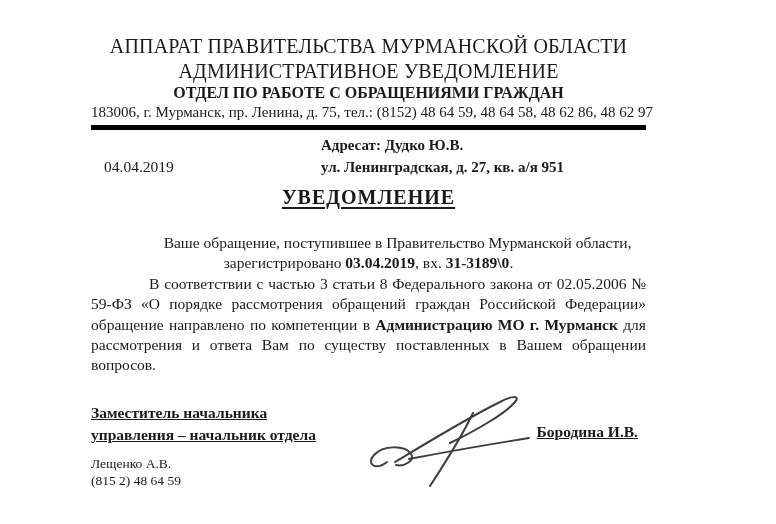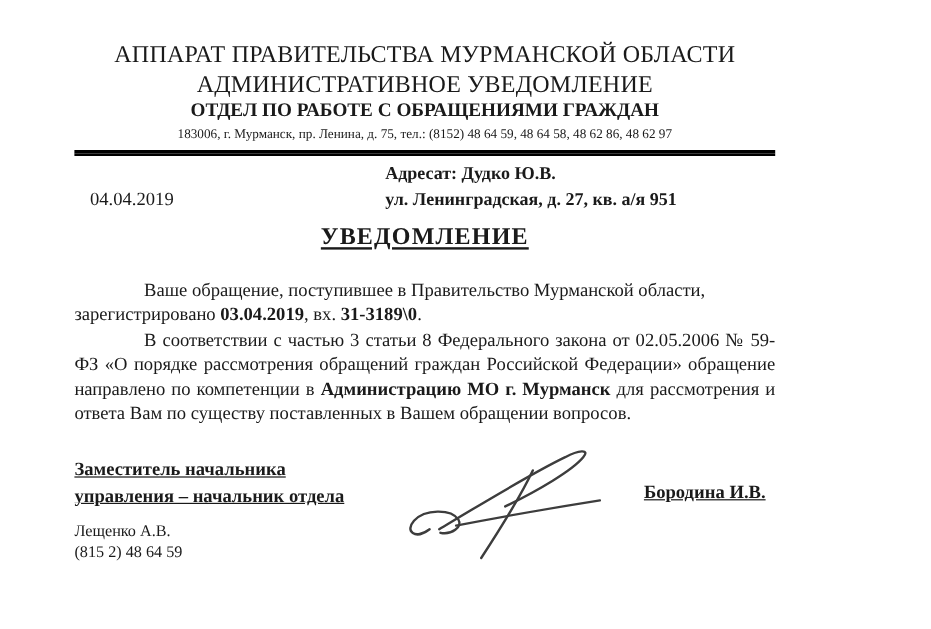--- a/index.html
+++ b/index.html
@@ -5,37 +5,37 @@
   * { margin: 0; padding: 0; box-sizing: border-box; }
   html, body {
     width: 776px; height: 524px;
     background: #ffffff;
     font-family: "Liberation Serif", "DejaVu Serif", serif;
     color: #1a1a1a;
     overflow: hidden;
   }
   .page {
     width: 684px; height: 524px;
-    padding: 34px 38px 0 62px;
+    padding: 34px 38px 0 91px;
     position: relative;
   }
   .org-header {
     text-align: center;
     font-size: 20px;
     line-height: 25px;
     letter-spacing: 0.2px;
   }
   .dept-block { text-align: center; }
   .dept-title {
     font-weight: bold;
     font-size: 16px;
     line-height: 18px;
   }
   .contact-line {
-    font-size: 11px;
+    font-size: 15px;
     line-height: 18px;
     margin-top: 1px;
     white-space: nowrap;
   }
   .double-rule {
     margin-top: 4px;
     height: 2px;
     border-top: 3px solid #000;
     border-bottom: 2px solid #000;
   }
@@ -64,21 +64,21 @@
     letter-spacing: 1px;
     text-decoration: underline;
     text-underline-offset: 3px;
   }
   .body-text {
     margin-top: 15px;
     font-size: 15.5px;
     line-height: 20.4px;
   }
   .para { text-indent: 58px; }
-  .para-1 { max-width: 600px; text-align: left; margin-top: 24px; }
+  .para-1 { max-width: 600px; text-align: center; margin-top: 24px; }
   .para-2 { text-align: justify; }
   .b { font-weight: bold; }
   .sign-row {
     margin-top: 26px;
     display: flex;
     align-items: flex-start;
     position: relative;
     text-decoration: underline;
   }
   .sign-position {

